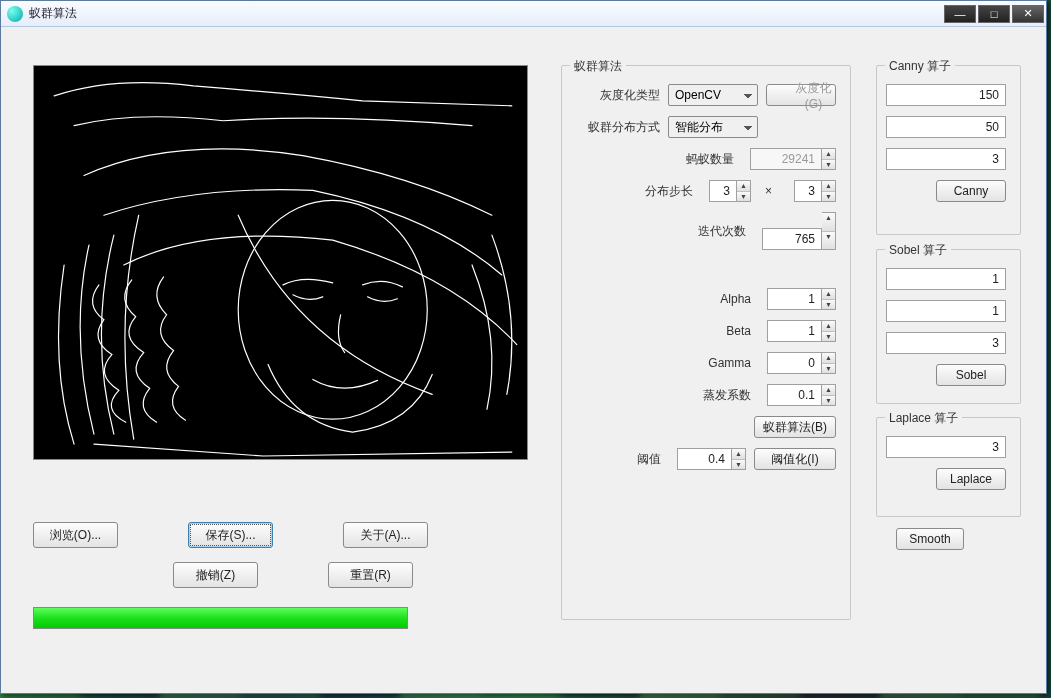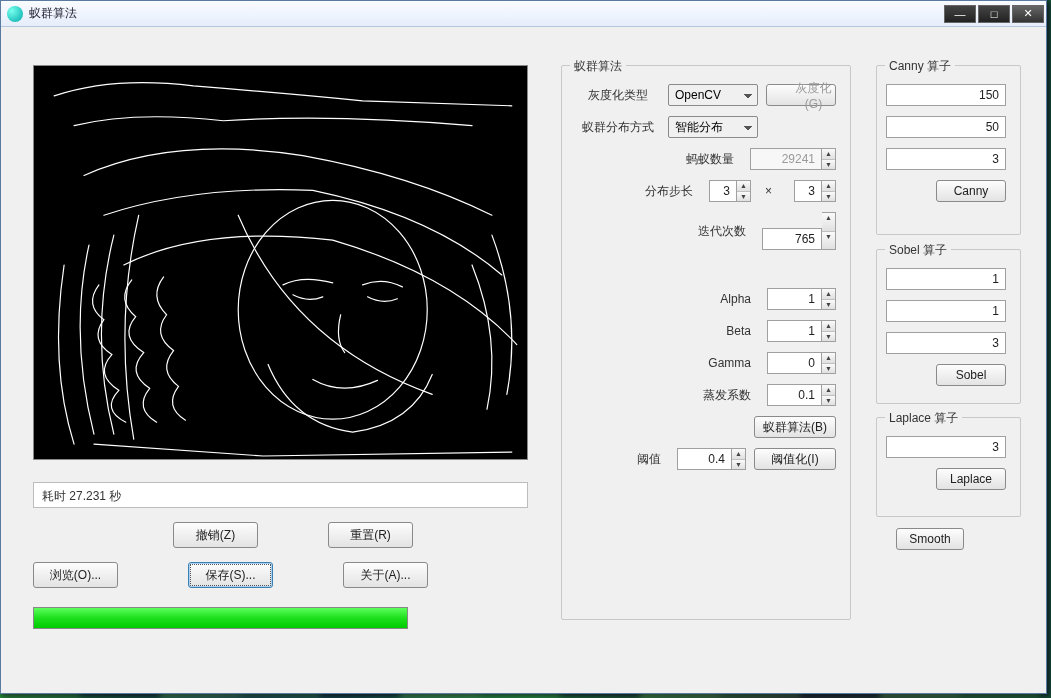--- a/index.html
+++ b/index.html
@@ -29,21 +29,21 @@
     .groupbox { position:absolute; border:1px solid #c8c8c8; border-radius:2px; }
     .groupbox > .legend { position:absolute; top:-8px; left:8px; background:#f0f0f0; padding:0 4px; color:#333; }
     .gb-aco { left:560px; top:38px; width:290px; height:555px; }
     .gb-canny { left:875px; top:38px; width:145px; height:170px; }
     .gb-sobel { left:875px; top:222px; width:145px; height:155px; }
     .gb-laplace { left:875px; top:390px; width:145px; height:100px; }
     .smoothbtn { position:absolute; left:895px; top:501px; }
     .gb-body { padding:18px 14px 10px 14px; }
     .frow { display:flex; align-items:center; margin-bottom:10px; justify-content:flex-end; gap:8px; }
     .frow .lbl { flex:0 0 auto; text-align:right; color:#333; }
-    .frow .wideleft { flex:1; text-align:center; }
+    .frow .wideleft { flex:1; text-align:right; }
     select { height:22px; border:1px solid #8a8a8a; background:linear-gradient(#fdfdfd,#e8e8e8); font-size:12px; padding:0 20px 0 6px; border-radius:2px; -webkit-appearance:none; appearance:none; background-image:linear-gradient(45deg,transparent 50%,#555 50%),linear-gradient(-45deg,transparent 50%,#555 50%); background-position: right 9px top 9px, right 5px top 9px; background-size:4px 4px,4px 4px; background-repeat:no-repeat; }
     select:disabled { color:#999; }
     .txt { height:22px; border:1px solid #a0a0a0; background:#fff; text-align:right; padding:0 6px; font-size:12px; color:#222; }
     .txt:disabled { color:#9a9a9a; background:#f7f7f7; }
     .spin { position:relative; display:inline-flex;padding-left:8px; }
     .spin .arrows { width:14px; display:flex; flex-direction:column; border:1px solid #a0a0a0; border-left:none; }
     .spin .arrows span { flex:1; font-size:7px; line-height:9px; text-align:center; background:linear-gradient(#fafafa,#e0e0e0); cursor:pointer; color:#444; }
     .spin .arrows span:first-child { border-bottom:1px solid #c0c0c0; }
     .xmark { padding:0 6px; color:#333; }
     .opgroup input.txt { width:120px; }
@@ -92,34 +92,31 @@
             <path d="M65 220 Q50 240 70 255 Q55 275 78 290 Q60 310 85 326 Q67 345 92 358"></path>
             <path d="M98 215 Q82 235 102 252 Q85 272 110 288 Q92 308 116 324 Q100 344 123 358"></path>
             <path d="M130 212 Q115 232 133 250 Q118 270 140 286 Q124 306 145 322 Q130 342 152 356"></path>
             <path d="M460 170 Q490 250 475 330"></path>
             <path d="M440 200 Q470 275 455 345"></path>
             <path d="M205 150 Q260 280 400 330"></path>
           </g>
         </svg>
       </div>
 
-      <div class="status">
-        <span>耗时 27.231 秒</span>
-      </div>
 
       <div class="mainbtns">
-        <div class="row indent">
-          <button class="btn">撤销(Z)</button>
-          <button class="btn">重置(R)</button>
-        </div>
         <div class="row">
           <button class="btn">浏览(O)...</button>
           <button class="btn focus">保存(S)...</button>
           <button class="btn">关于(A)...</button>
         </div>
+        <div class="row indent">
+          <button class="btn">撤销(Z)</button>
+          <button class="btn">重置(R)</button>
+        </div>
       </div>
 
       <div class="progress">
         <div class="bar"></div>
       </div>
 
       <div class="groupbox gb-aco">
         <div class="legend">蚁群算法</div>
         <div class="gb-body">
           <div class="frow">

